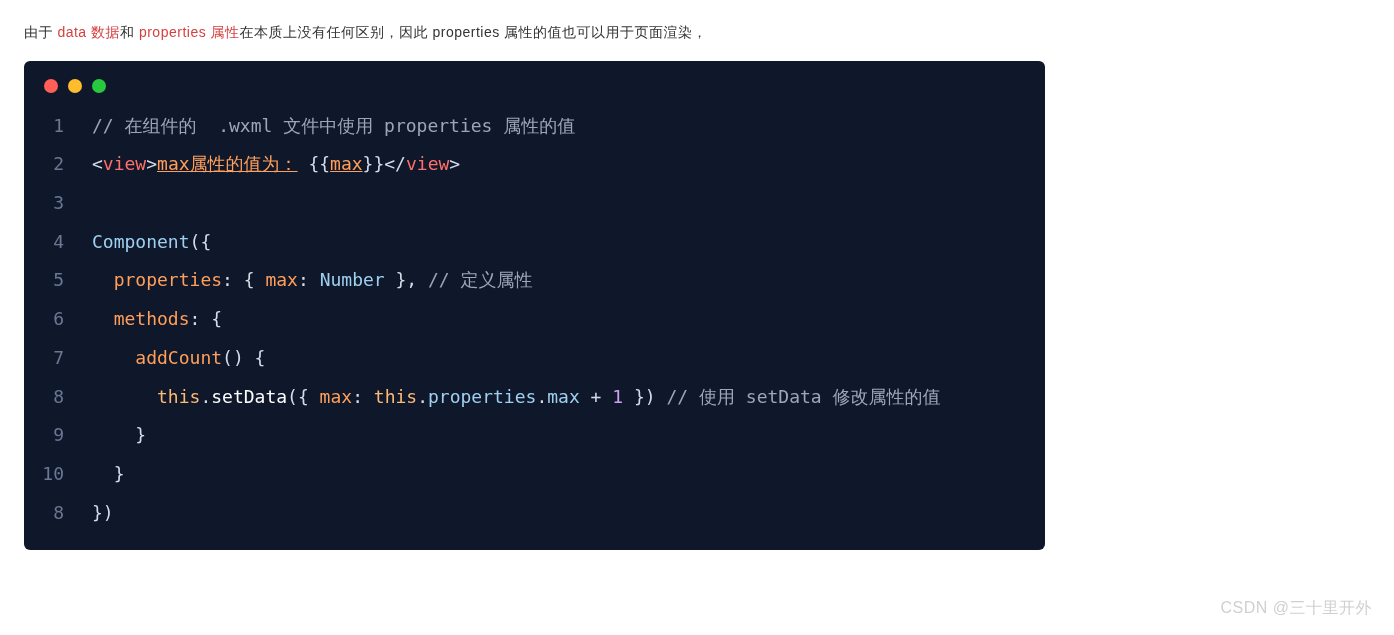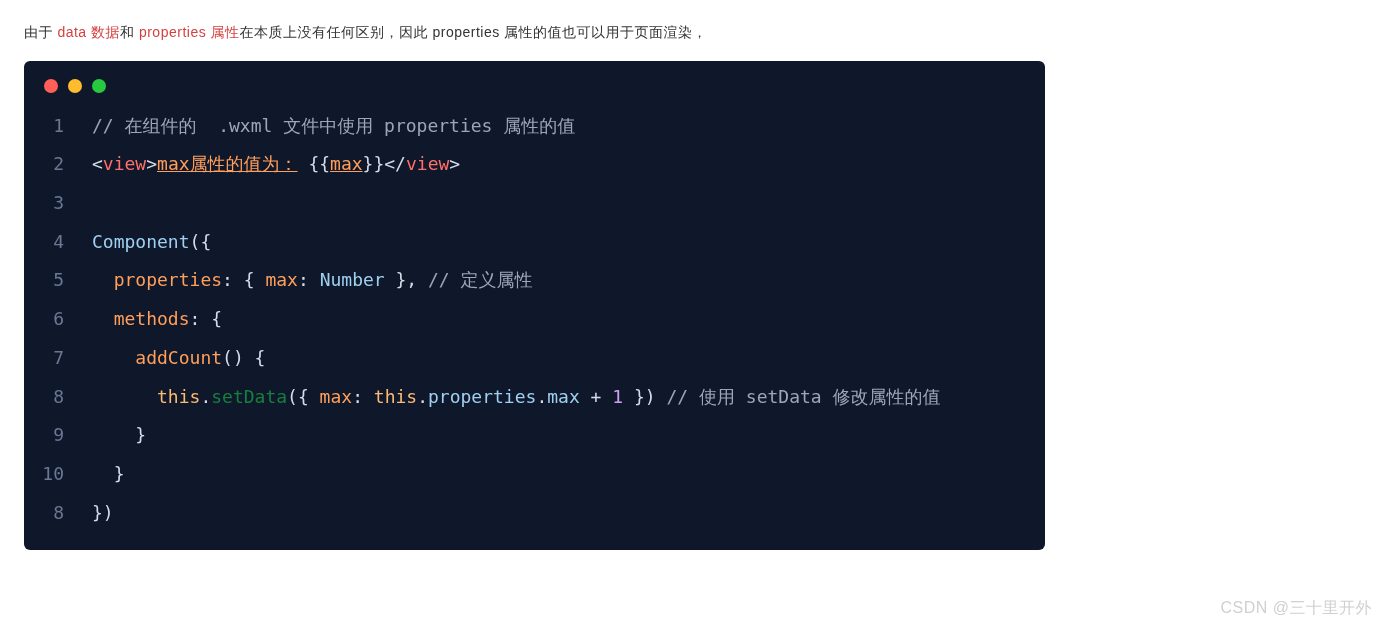--- a/index.html
+++ b/index.html
@@ -63,21 +63,21 @@
     margin-left: 10px;
   }
   .tk-cmt   { color: #9da6b8; }
   .tk-tag   { color: #ff6f6a; }
   .tk-punc  { color: #d4dbe8; }
   .tk-attr  { color: #ff9f59; text-decoration: underline; }
   .tk-str   { color: #d4dbe8; }
   .tk-key   { color: #ff9f59; }
   .tk-ident { color: #9fd0ef; text-align: right; }
   .tk-fn    { color: #ff9f59; }
-  .tk-call  { color: #15803d; }
+  .tk-call  { color: #ffffff; }
   .tk-this  { color: #fdba74; }
   .tk-num   { color: #cfa1f3; }
 
   .watermark {
     position: absolute;
     right: 22px;
     bottom: 16px;
     color: #d0d0d0;
     font-size: 16px;
     letter-spacing: 0.5px;

